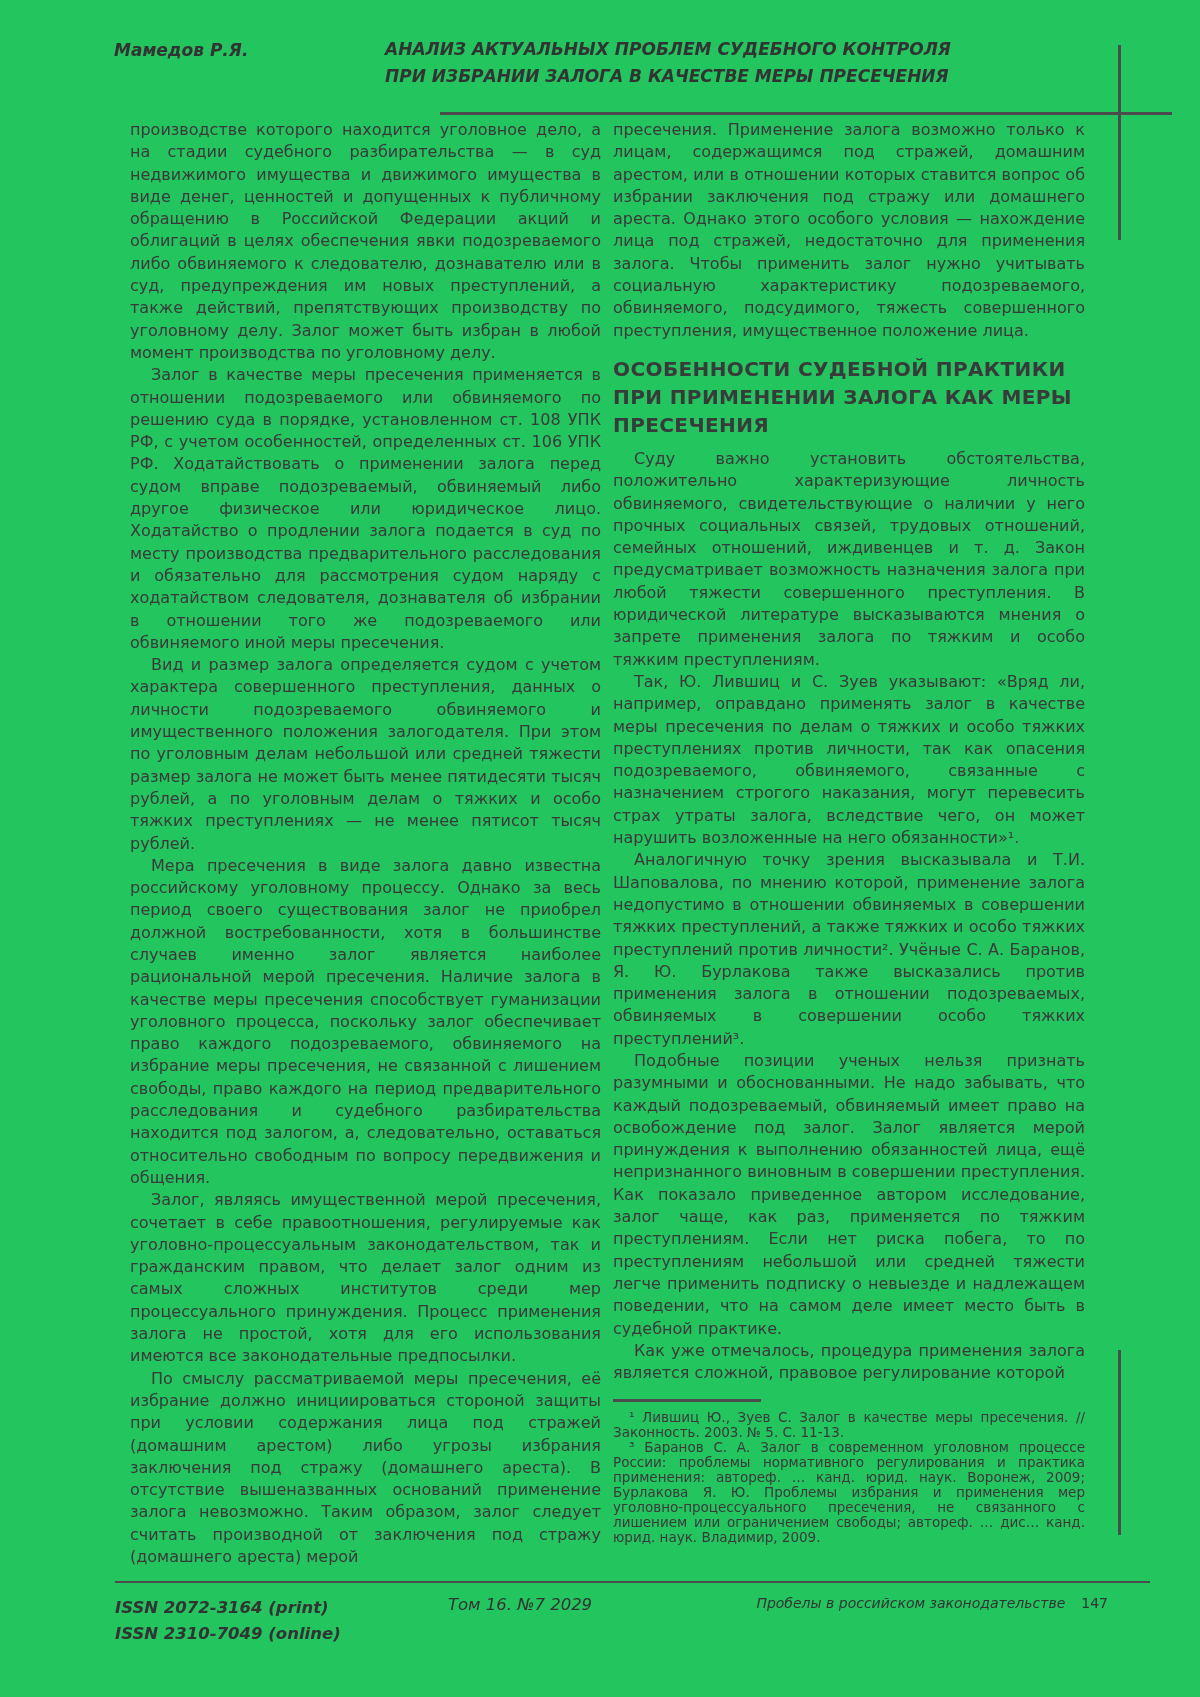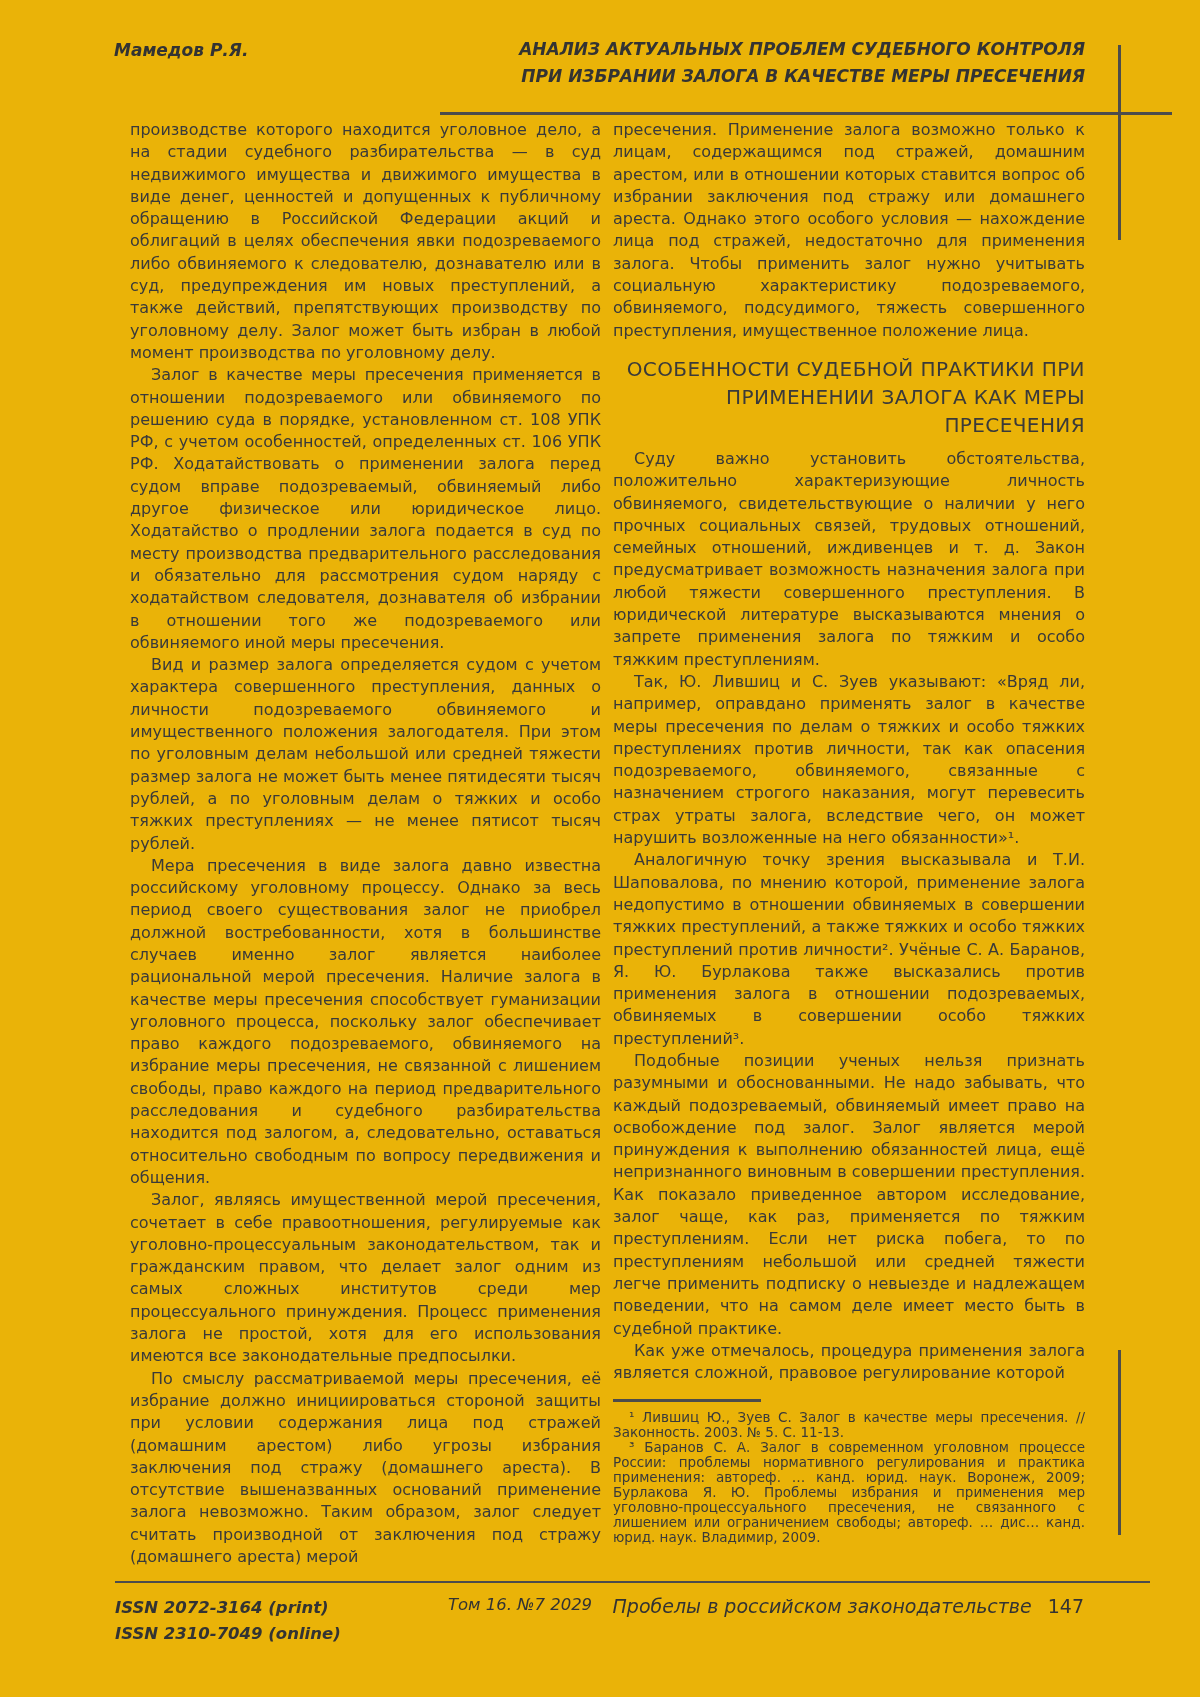--- a/index.html
+++ b/index.html
@@ -4,42 +4,42 @@
 <style>
   html, body {
     margin: 0;
     padding: 0;
     background: #ffffff;
   }
   .page {
     position: relative;
     width: 1200px;
     height: 1697px;
-    background: #eab308;
+    background: #22c55e;
     overflow: hidden;
     font-family: "DejaVu Sans", "Liberation Sans", sans-serif;
     color: #3a3a3a;
   }
   
   .author {
     position: absolute;
     left: 114px;
     top: 40px;
     font-size: 17px;
     font-weight: bold;
     font-style: italic;
     color: #333333;
     white-space: nowrap;
   }
   .title-block {
     position: absolute;
     top: 36px;
     right: 115px;
     width: 700px;
-    text-align: right;
+    text-align: left;
     font-size: 17px;
     font-weight: bold;
     font-style: italic;
     line-height: 27px;
     color: #333333;
   }
   .header-rule {
     position: absolute;
     left: 440px;
     top: 112px;
@@ -71,23 +71,23 @@
     margin: 0;
     padding: 0;
     text-indent: 21px;
   }
   .col p.no-indent { text-indent: 0; }
 
   .section-heading {
     margin: 0;
     padding: 13px 0 9px 0;
     font-size: 20px;
-    font-weight: 400;
+    font-weight: 700;
     line-height: 28px;
-    text-align: right;
+    text-align: left;
     text-indent: 0;
     letter-spacing: 0.4px;
     color: #3a3a3a;
   }
 
   
   .footnotes {
     margin-top: 15px;
   }
   .footnote-rule {
@@ -128,23 +128,23 @@
     left: 400px;
     top: 1595px;
     width: 240px;
     text-align: center;
     font-size: 16.5px;
     font-style: italic;
     color: #333333;
   }
   .footer-right {
     position: absolute;
-    right: 116px;
+    right: 92px;
     top: 1595px;
-    font-size: 19px;
+    font-size: 14px;
     color: #333333;
     white-space: nowrap;
   }
   .footer-right .journal {
     font-style: italic;
     margin-right: 16px;
   }
   .footer-right .pagenum {
     font-style: normal;
   }

